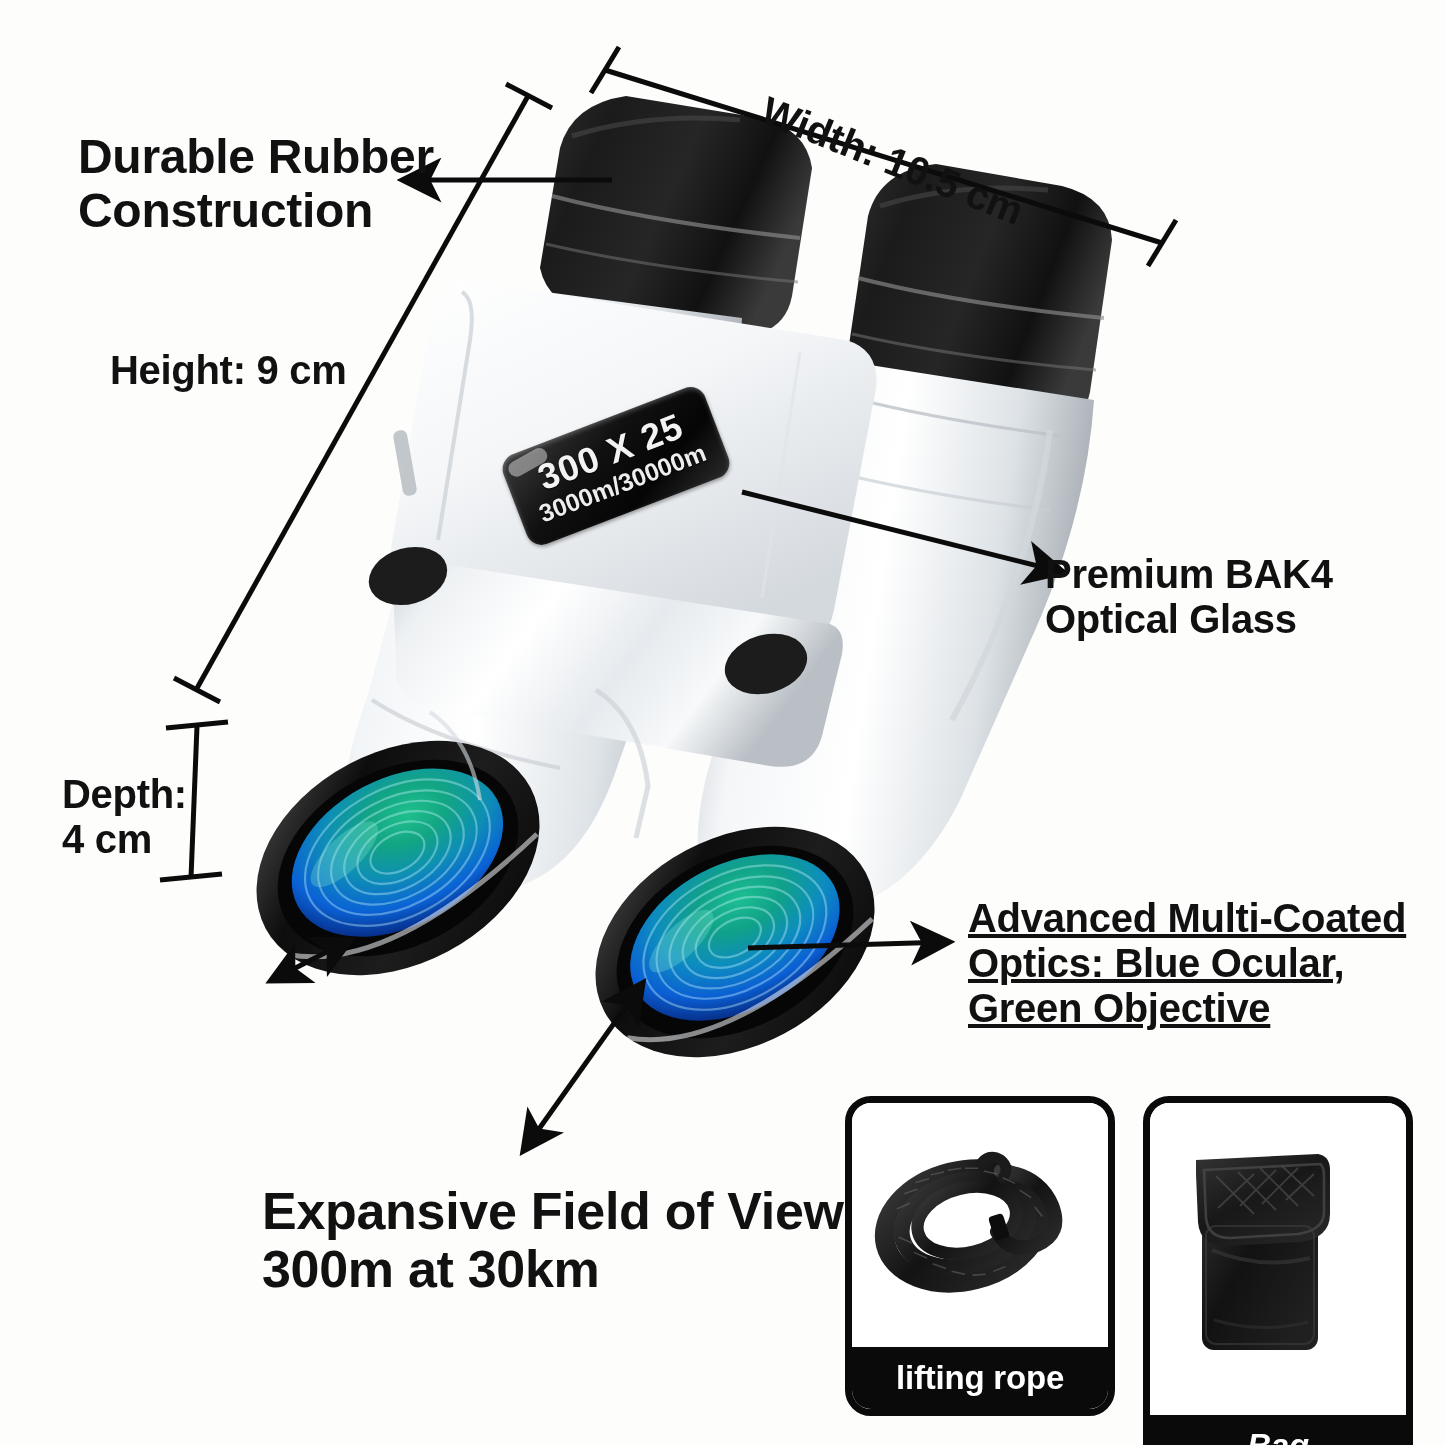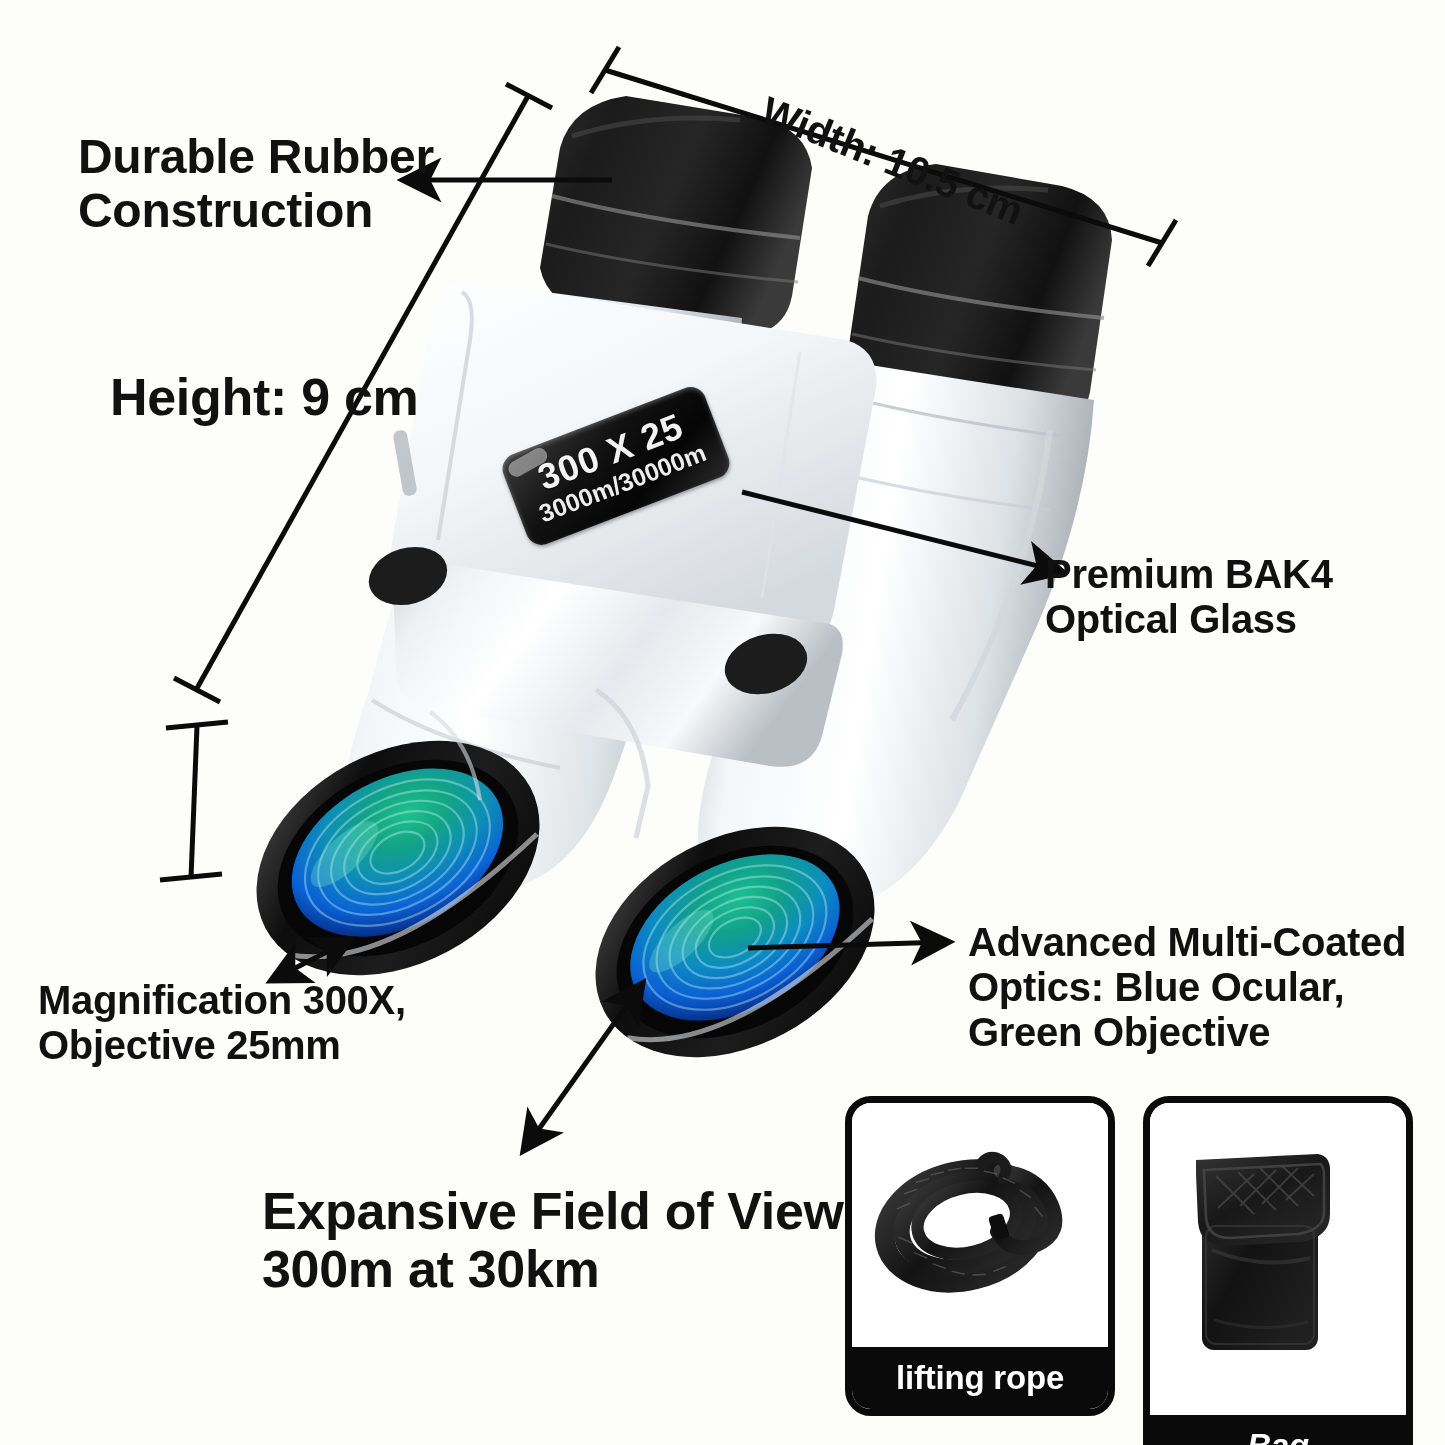--- a/index.html
+++ b/index.html
@@ -30,26 +30,26 @@
   .callout {
     position: absolute;
     color: #111111;
     font-weight: bold;
     line-height: 1.12;
     letter-spacing: -0.3px;
     white-space: pre-line;
   }
 
   #label-rubber      { left: 78px;   top: 130px;  font-size: 48px; }
-  #label-height      { left: 110px;  top: 368px;  font-size: 52px; }
+  #label-height      { left: 110px;  top: 348px;  font-size: 40px; }
   #label-depth       { left: 62px;   top: 772px;  font-size: 40px; }
   #label-width       { left: 772px;  top: 88px;   font-size: 40px;
                        transform: rotate(22deg); transform-origin: left top; }
   #label-bak4        { left: 1045px; top: 552px;  font-size: 40px; }
-  #label-optics      { left: 968px;  top: 920px;  font-size: 40px; }
+  #label-optics      { left: 968px;  top: 896px;  font-size: 40px; text-decoration: underline; }
   #label-mag         { left: 38px;   top: 978px;  font-size: 40px; }
   #label-fov         { left: 262px;  top: 1182px; font-size: 52px; }
 
   
   .acc-card {
     position: absolute;
     box-sizing: border-box;
     border: 7px solid #0a0a0a;
     border-radius: 26px;
     background: #ffffff;
@@ -316,32 +316,32 @@
     <div class="gloss"></div>
     <div class="bl1">300 X 25</div>
     <div class="bl2">3000m/30000m</div>
   </div>
 
   <div class="callout" id="label-rubber">Durable Rubber
 Construction</div>
 
   <div class="callout" id="label-height">Height: 9 cm</div>
 
+  <div class="callout" id="label-depth">Depth:
+4 cm</div>
 
   <div class="callout" id="label-width">Width: 10.5 cm</div>
 
   <div class="callout" id="label-bak4">Premium BAK4
 Optical Glass</div>
 
   <div class="callout" id="label-optics">Advanced Multi-Coated
 Optics: Blue Ocular,
 Green Objective</div>
 
-  <div class="callout" id="label-mag">Magnification 300X,
-Objective 25mm</div>
 
   <div class="callout" id="label-fov">Expansive Field of View:
 300m at 30km</div>
 
   <div class="acc-card" id="card-rope">
     <div class="acc-photo">
       <svg viewBox="0 0 256 258">
         <defs>
           <linearGradient id="strapG" x1="0" y1="0" x2="1" y2="1">
             <stop offset="0%" stop-color="#3a3a3a"></stop>

